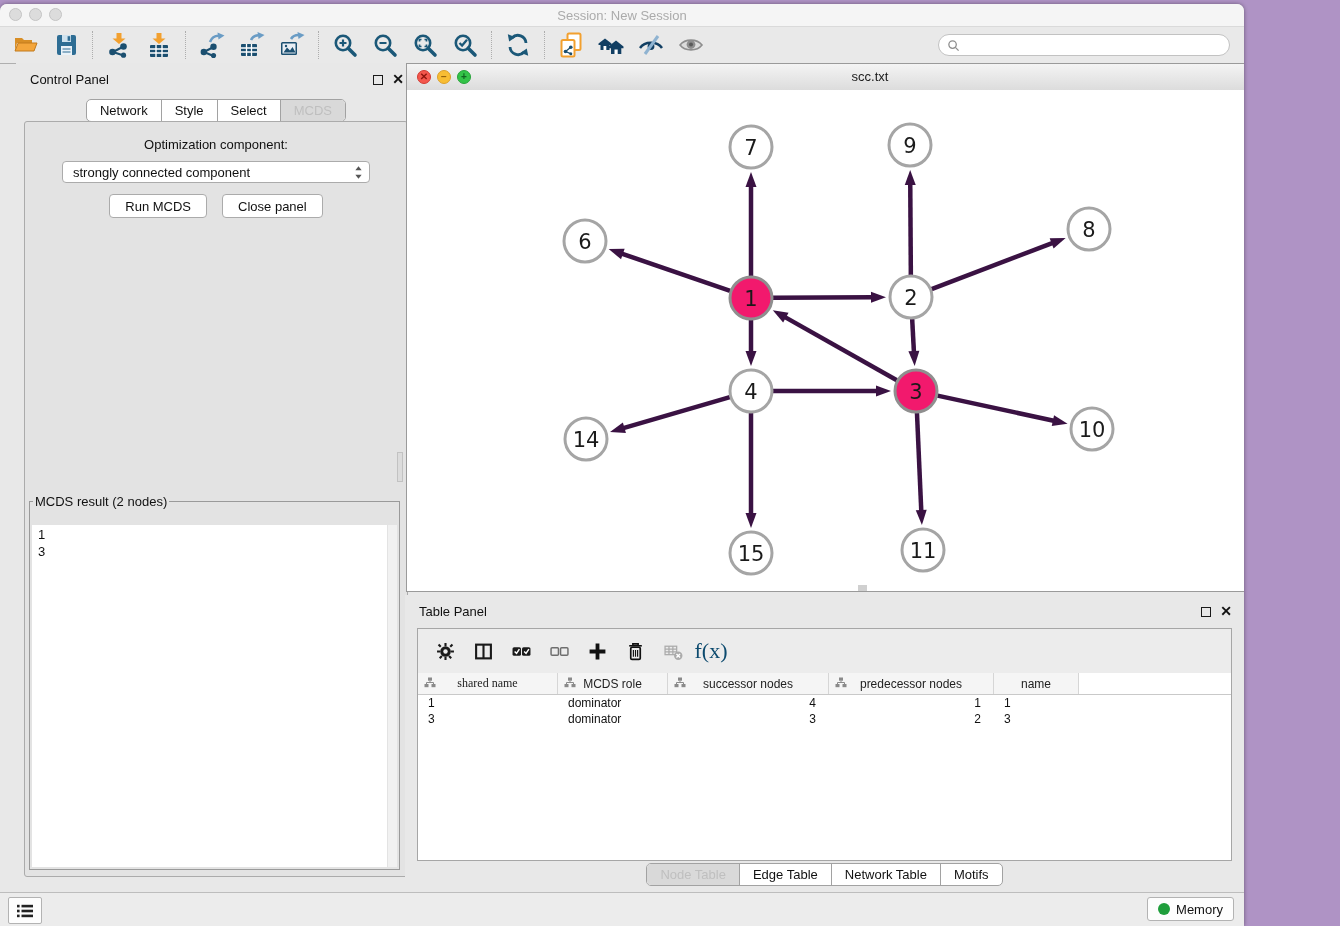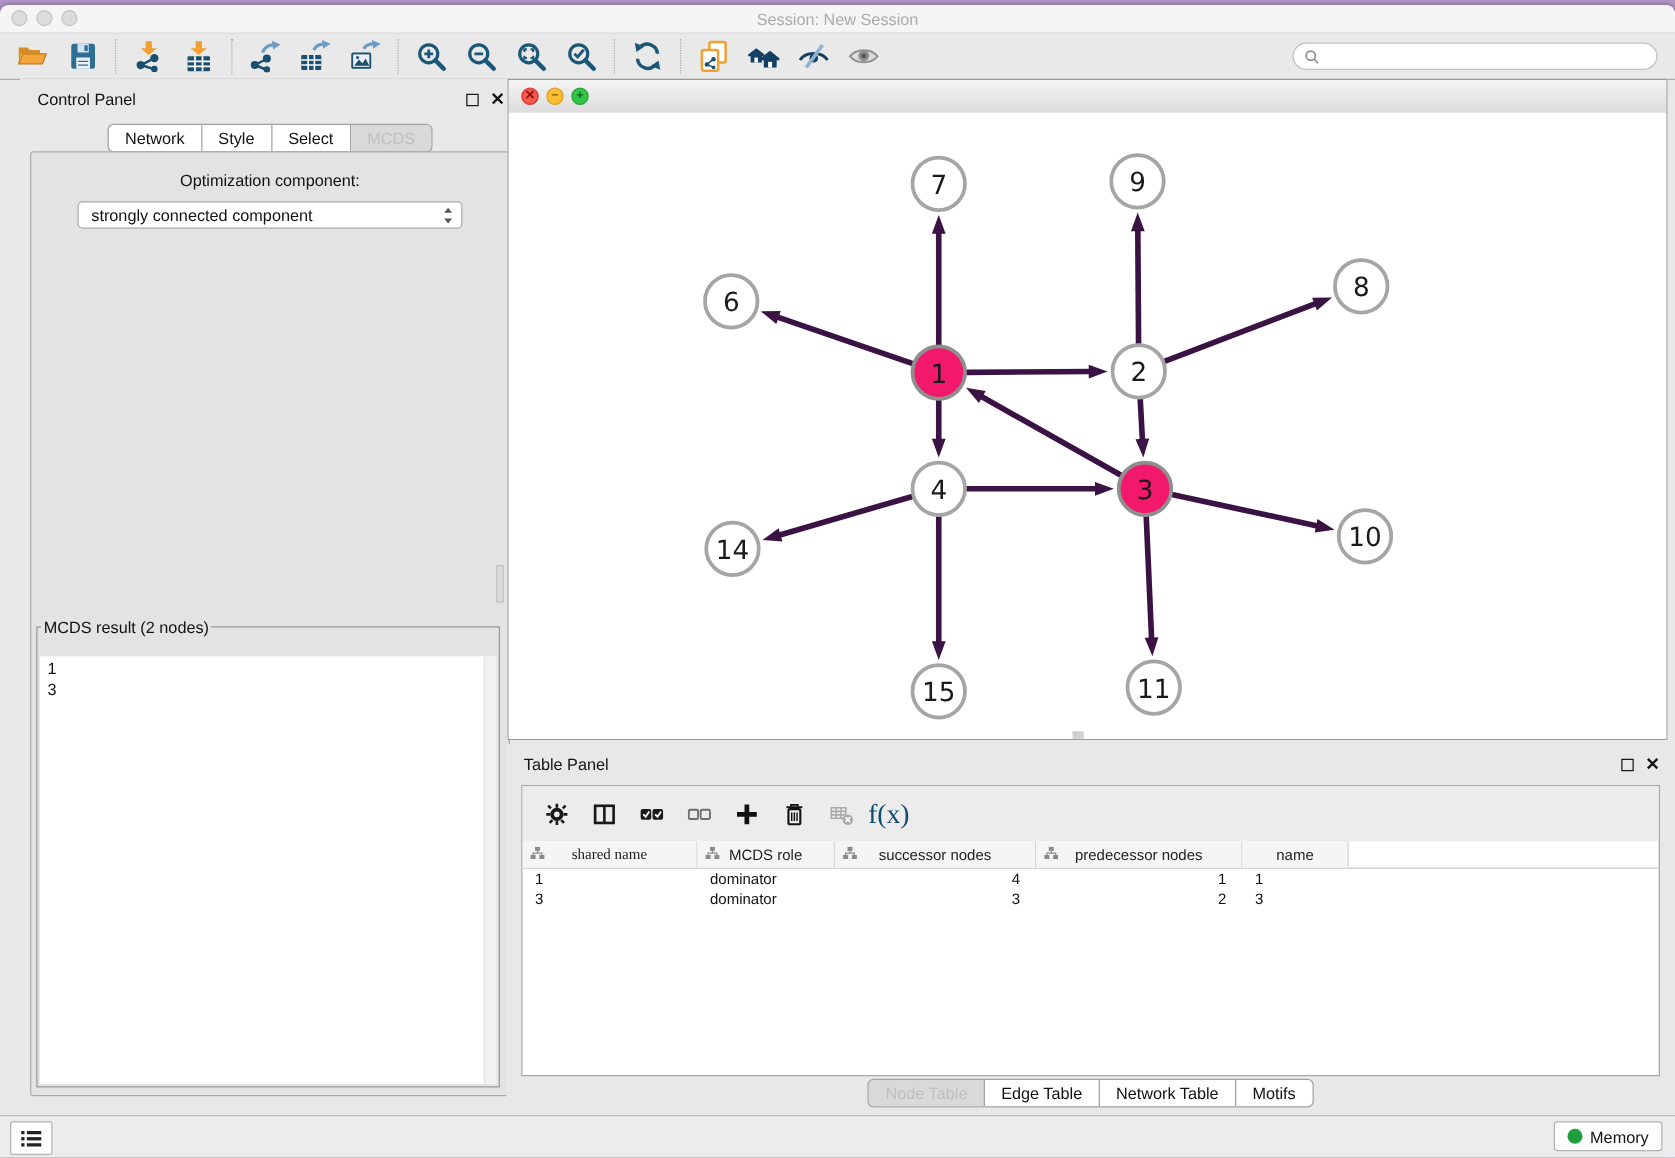--- a/index.html
+++ b/index.html
@@ -1,17 +1,17 @@
 <!DOCTYPE html>
 <html><head>
 <meta charset="utf-8">
 <style>
   html,body{margin:0;padding:0;width:1340px;height:926px;background:#AF93C5;
     font-family:"Liberation Sans",sans-serif;overflow:hidden}
-  .window{position:absolute;top:4px;left:0;width:1340px;height:922px;background:#E8E8E8;
+  .window{position:absolute;top:4px;left:0;width:1244px;height:922px;background:#E8E8E8;
     border-radius:7px 7px 0 0;overflow:hidden;box-shadow:0 0 4px rgba(0,0,0,.4)}
   
   .titlebar{height:22px;background:#F5F5F5;border-bottom:1px solid #DADADA;position:relative}
   .tl{position:absolute;top:4px;width:13px;height:13px;border-radius:50%;
     background:#DCDCDC;border:1px solid #C4C4C4;box-sizing:border-box}
   .title-text{position:absolute;left:0;right:0;top:4px;text-align:center;font-size:13px;color:#ABABAB}
   
   .toolbar{height:36px;background:#E9E9E9;border-bottom:1px solid #AFAFAF;
     display:flex;align-items:center;padding:0 6px}
   .tbar-group{display:flex;align-items:center}
@@ -260,40 +260,45 @@
       </div>
     <div class="cp-box">
       <div class="opt-label">Optimization component:</div>
       <div class="select">
         <span>strongly connected component</span>
         <svg viewBox="0 0 10 16">
             <path d="M5 1l3.5 4.5h-7z" fill="#555"></path>
             <path d="M5 15L1.5 10.5h7z" fill="#555"></path>
           </svg>
       </div>
+      <div class="btn-row">
+        <span class="btn">Run MCDS</span>
+        <span class="btn">Close panel</span>
+      </div>
       <fieldset class="mcds">
         <legend>MCDS result (2 nodes)</legend>
         <div class="result-area">
           <div class="result-lines" id="result-lines">
               <div>1</div>
               <div>3</div>
             </div>
           <div class="vtrack"></div>
         </div>
       </fieldset>
     </div>
   </div>
 
   <div class="splitter-handle"></div>
 
   <div class="net-frame">
     <div class="net-titlebar">
       <span class="mac red" style="left:10px">✕</span>
       <span class="mac yellow" style="left:30px">−</span>
       <span class="mac green" style="left:50px">+</span>
+      <div class="net-title">scc.txt</div>
     </div>
     <div class="canvas">
       <svg id="graph-svg" viewBox="0 0 926 501">
           <line x1="344" y1="186" x2="344" y2="95" stroke="#3A1243" stroke-width="4.5"></line>
           <polygon points="344,82 349.5,97 338.5,97" fill="#3A1243"></polygon>
           <line x1="323.1924875913935" y1="200.85525176330984" x2="213.94024870577482" y2="163.34092877246485" stroke="#3A1243" stroke-width="4.5"></line>
           <polygon points="201.64490046432553,159.11903208714793 217.6180278020934,158.78857323728505 214.04565368374833,169.1923294415883" fill="#3A1243"></polygon>
           <line x1="365.9995703250881" y1="207.8625026854682" x2="466.00074216575695" y2="207.23749536146403" stroke="#3A1243" stroke-width="4.5"></line>
           <polygon points="479.00048826694535,207.15624694833159 464.0351555557455,212.74988769860258 463.9664068984796,201.7501025360585" fill="#3A1243"></polygon>
           <line x1="344" y1="230" x2="344" y2="263" stroke="#3A1243" stroke-width="4.5"></line>

